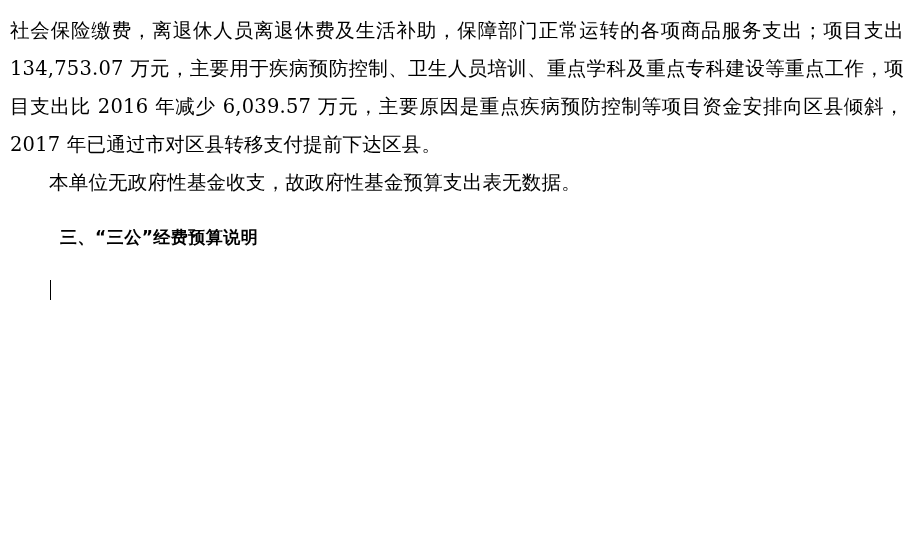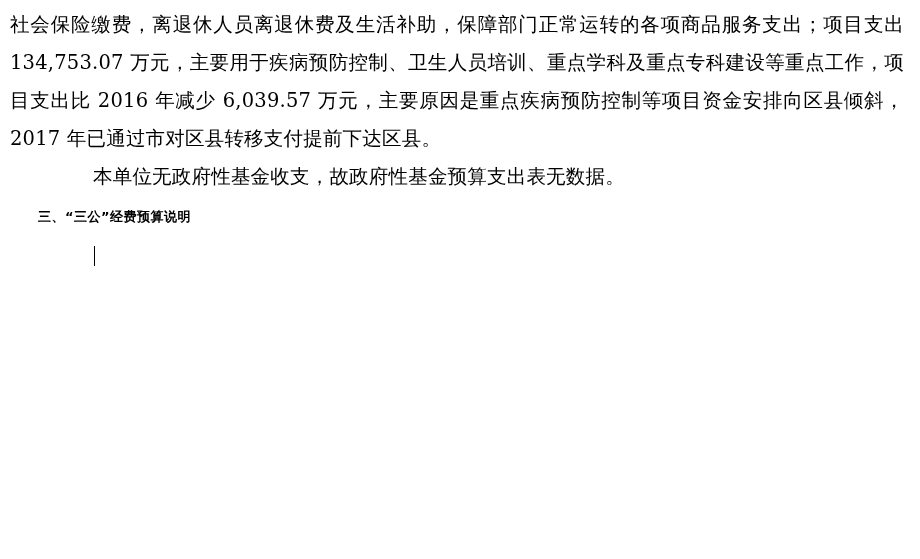--- a/index.html
+++ b/index.html
@@ -12,38 +12,37 @@
     background: #ffffff;
     font-family: "DejaVu Serif", "Liberation Serif", serif;
     color: #000000;
     overflow: hidden;
   }
   .page {
     position: relative;
     width: 920px;
     height: 559px;
     box-sizing: border-box;
-    padding: 6px 16px 0 10px;
+    padding: 12px 16px 0 10px;
   }
   p.body-text {
     margin: 0 0 0 0;
     font-size: 19.5px;
     line-height: 38px;
     text-align: justify;
     text-justify: inter-ideograph;
     letter-spacing: 0.2px;
     font-family: "DejaVu Serif", "Liberation Serif", serif;
   }
   p.indent {
     text-indent: 2em;
-    margin-left: 44px;
   }
   h3.section-heading {
-    margin: 2px;
-    font-size: 13px;
+    margin: 16px;
+    font-size: 17px;
     line-height: 38px;
     font-weight: bold;
     text-indent: 2em;
     font-family: "DejaVu Sans", "Liberation Sans", sans-serif;
     letter-spacing: 0.5px;
   }
   .caret {
     display: inline-block;
     width: 1px;
     height: 20px;

